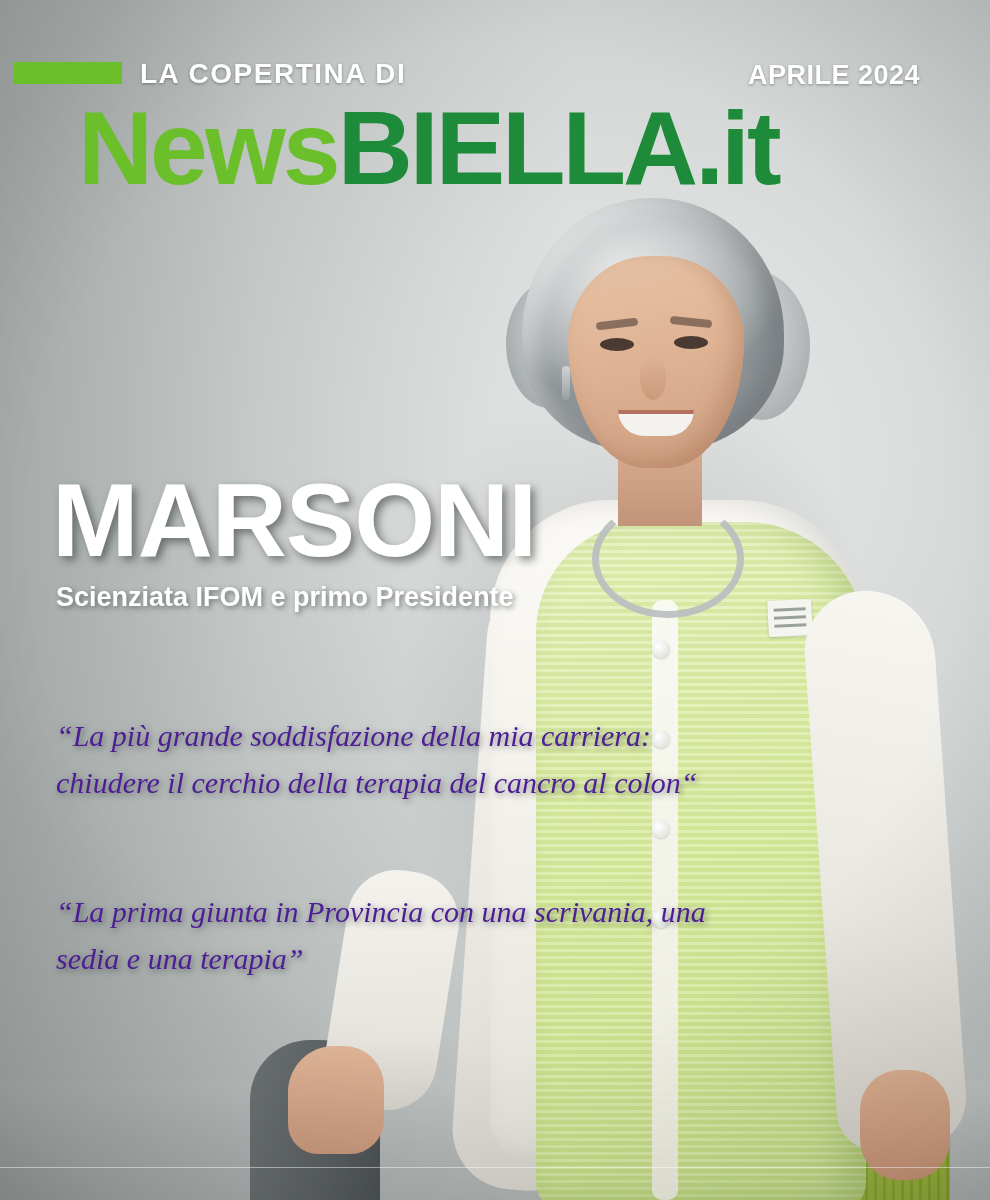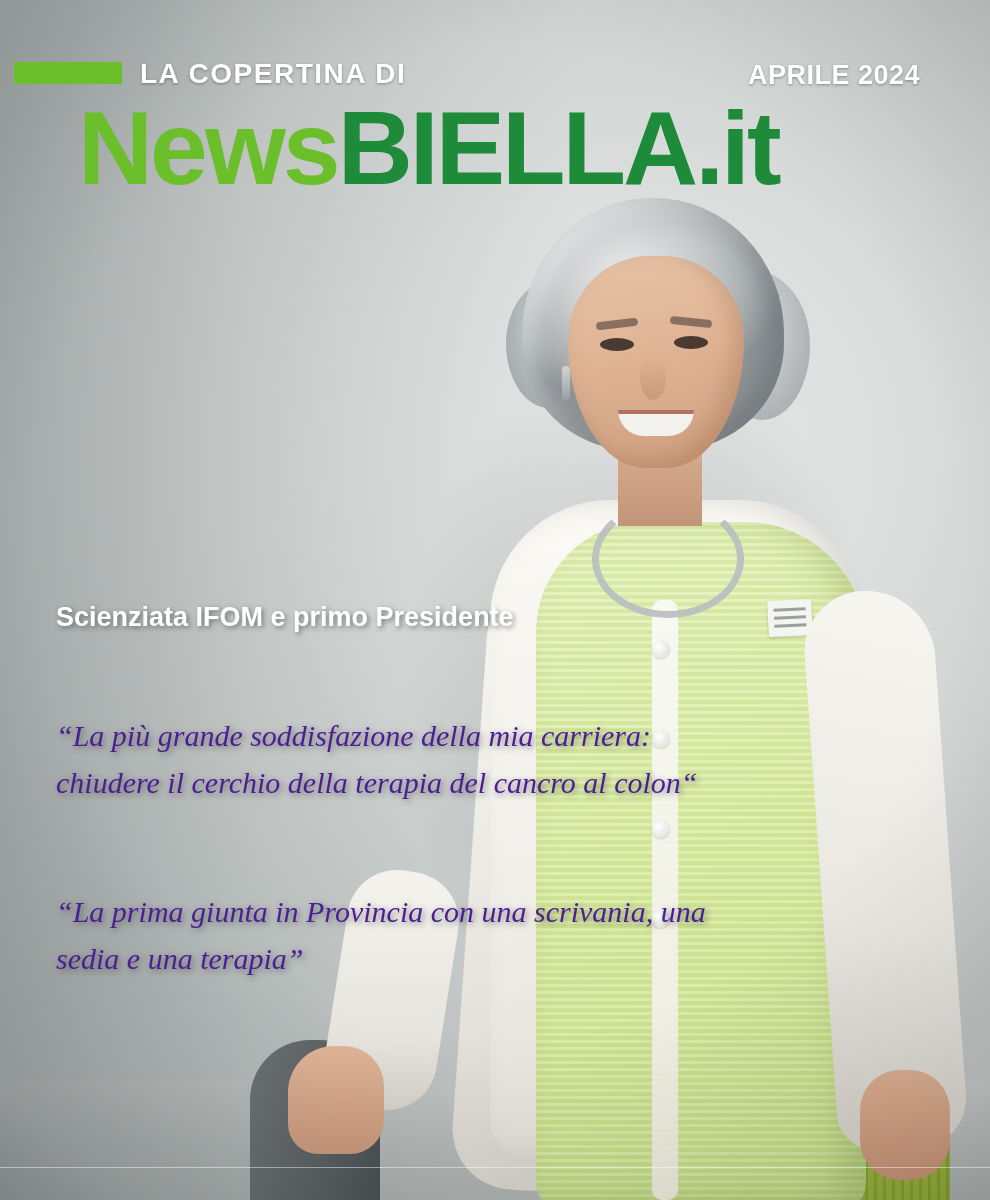--- a/index.html
+++ b/index.html
@@ -369,21 +369,21 @@
     font-size: 104px;
     line-height: 104px;
     font-weight: bold;
     color: #ffffff;
     letter-spacing: -1px;
     text-shadow: 4px 4px 8px rgba(40,45,45,0.55);
   }
   .role {
     position: absolute;
     left: 56px;
-    top: 600px;
+    top: 580px;
     width: 560px;
     font-size: 27px;
     line-height: 34px;
     font-weight: bold;
     color: #ffffff;
     text-shadow: 2px 2px 5px rgba(40,45,45,0.5);
   }
   .quote {
     position: absolute;
     left: 56px;
@@ -454,20 +454,21 @@
 
   <div class="bg-vignette"></div>
 
   <div class="masthead">
     <div class="green-bar"></div>
     <div class="kicker">LA COPERTINA DI</div>
     <div class="issue-date">APRILE 2024</div>
     <div class="logo"><span class="news">News</span><span class="biella">BIELLA</span><span class="dotit">.it</span></div>
   </div>
 
+  <div class="name-last">MARSONI</div>
   <div class="role">
     <div>Scienziata IFOM e primo Presidente</div>
   </div>
 
   <div class="quote quote-1">“La più grande soddisfazione della mia carriera: chiudere il cerchio della terapia del cancro al colon“</div>
   <div class="quote quote-2">“La prima giunta in Provincia con una scrivania, una sedia e una terapia”</div>
 
   <div class="bottom-rule"></div>
 </div>
 

